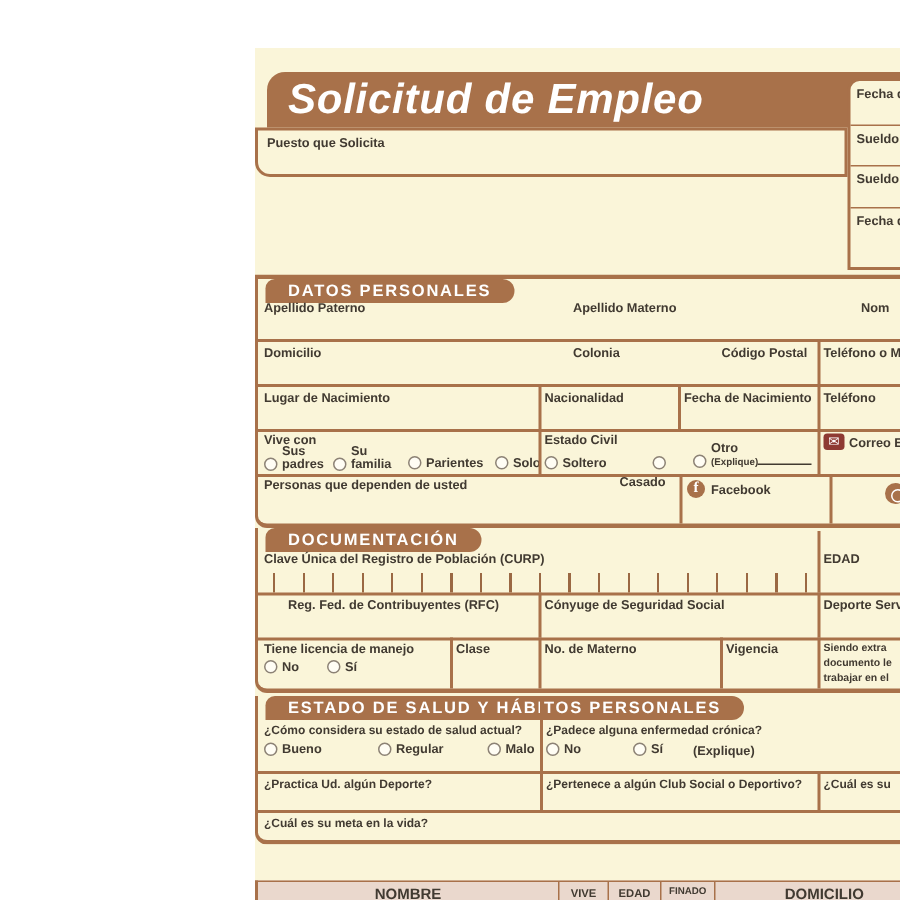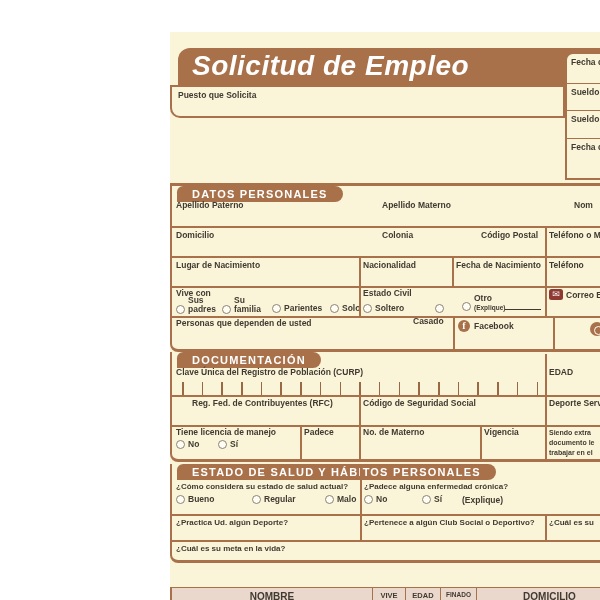--- a/index.html
+++ b/index.html
@@ -195,36 +195,36 @@
     <div class="tab" style="left:5px; top:0;">DOCUMENTACIÓN</div>
 
     <div class="lbl" style="left:4px; top:16px;">Clave Única del Registro de Población (CURP)</div>
     <div class="ticks" style="left:10px; top:30px; width:358px; height:13px;"></div>
     <div class="v" style="left:373px; top:2px; height:41px;"></div>
     <div class="lbl" style="left:377px; top:16px;">EDAD</div>
     <div class="h" style="top:43px;"></div>
 
     <div class="lbl" style="left:4px; top:47px;padding-left:16px;">Reg. Fed. de Contribuyentes (RFC)</div>
     <div class="v" style="left:187px; top:43px; height:30px;"></div>
-    <div class="lbl" style="left:191px; top:47px;">Código de Seguridad Social</div>
+    <div class="lbl" style="left:191px; top:47px;">Cónyuge de Seguridad Social</div>
     <div class="v" style="left:373px; top:43px; height:30px;"></div>
     <div class="lbl" style="left:377px; top:47px;">Deporte Serv</div>
     <div class="h" style="top:73px;"></div>
 
     <div class="lbl" style="left:4px; top:76px;">Tiene licencia de manejo</div>
     <div class="ritem" style="left:4px; top:88px;">
       <span class="radio"></span>
       <span>No</span>
     </div>
     <div class="ritem" style="left:46px; top:88px;">
       <span class="radio"></span>
       <span>Sí</span>
     </div>
     <div class="v" style="left:128px; top:73px; height:34px;"></div>
-    <div class="lbl" style="left:132px; top:76px;">Padece</div>
+    <div class="lbl" style="left:132px; top:76px;">Clase</div>
     <div class="v" style="left:187px; top:73px; height:34px;"></div>
     <div class="lbl" style="left:191px; top:76px;">No. de Materno</div>
     <div class="v" style="left:308px; top:73px; height:34px;"></div>
     <div class="lbl" style="left:312px; top:76px;">Vigencia</div>
     <div class="v" style="left:373px; top:73px; height:34px;"></div>
     <div class="lbl-sm pre" style="left:377px; top:76px;">Siendo extra
 documento le
 trabajar en el</div>
   </div>
 

